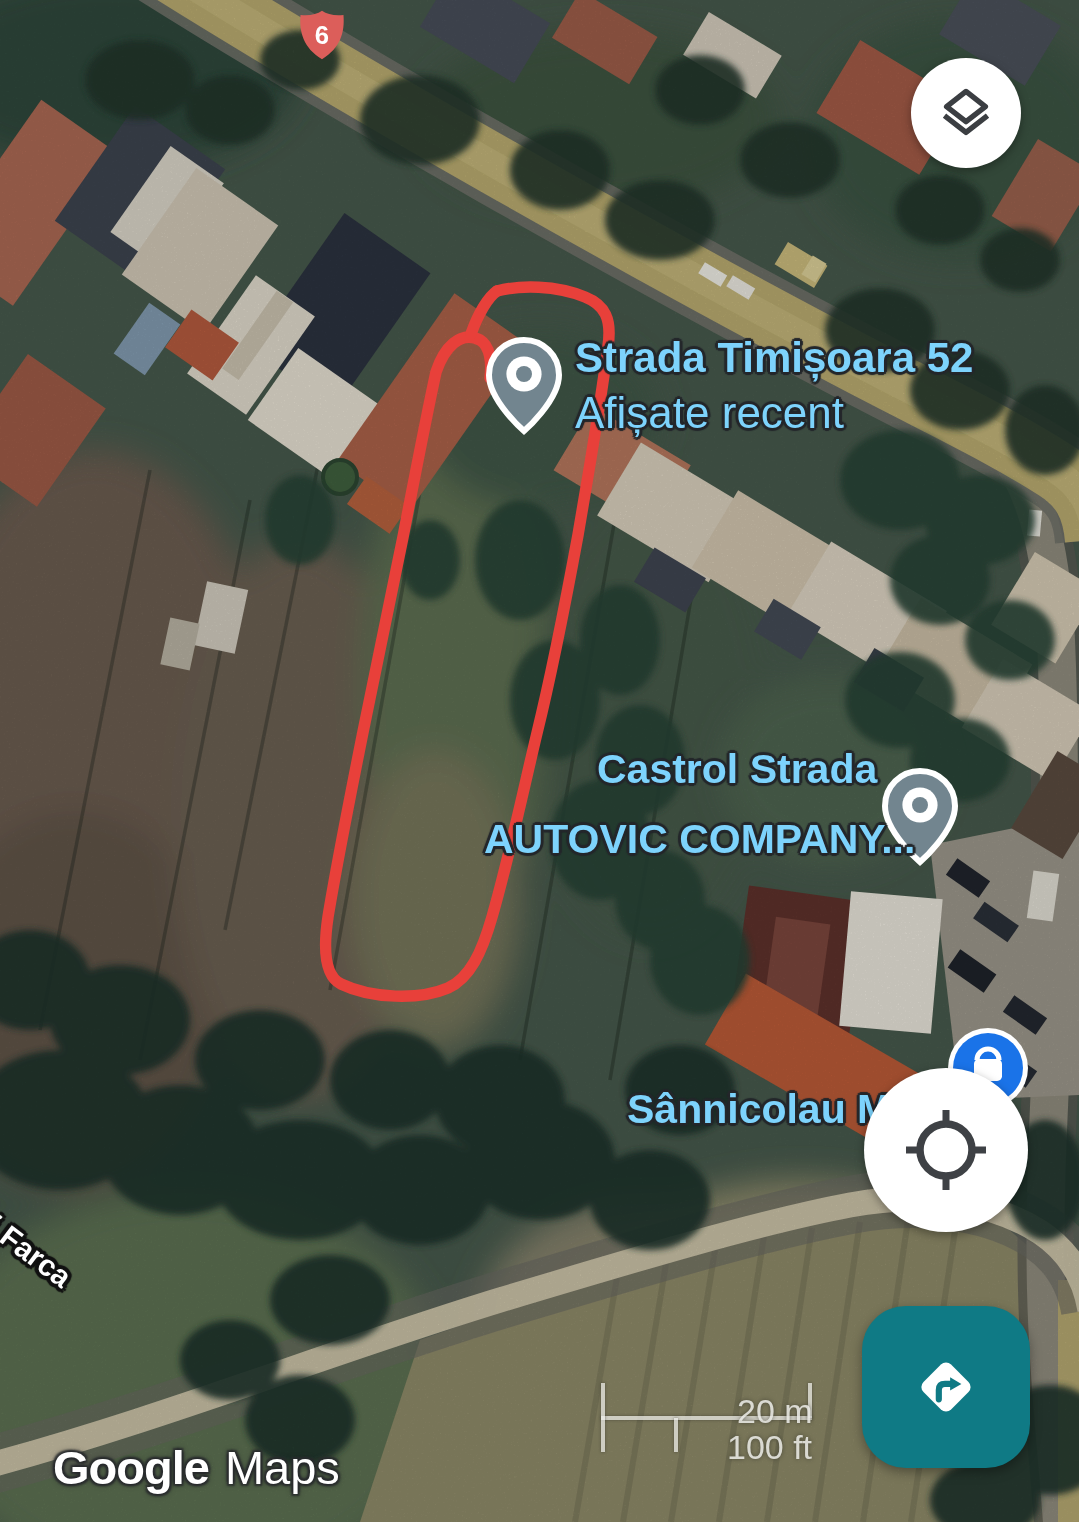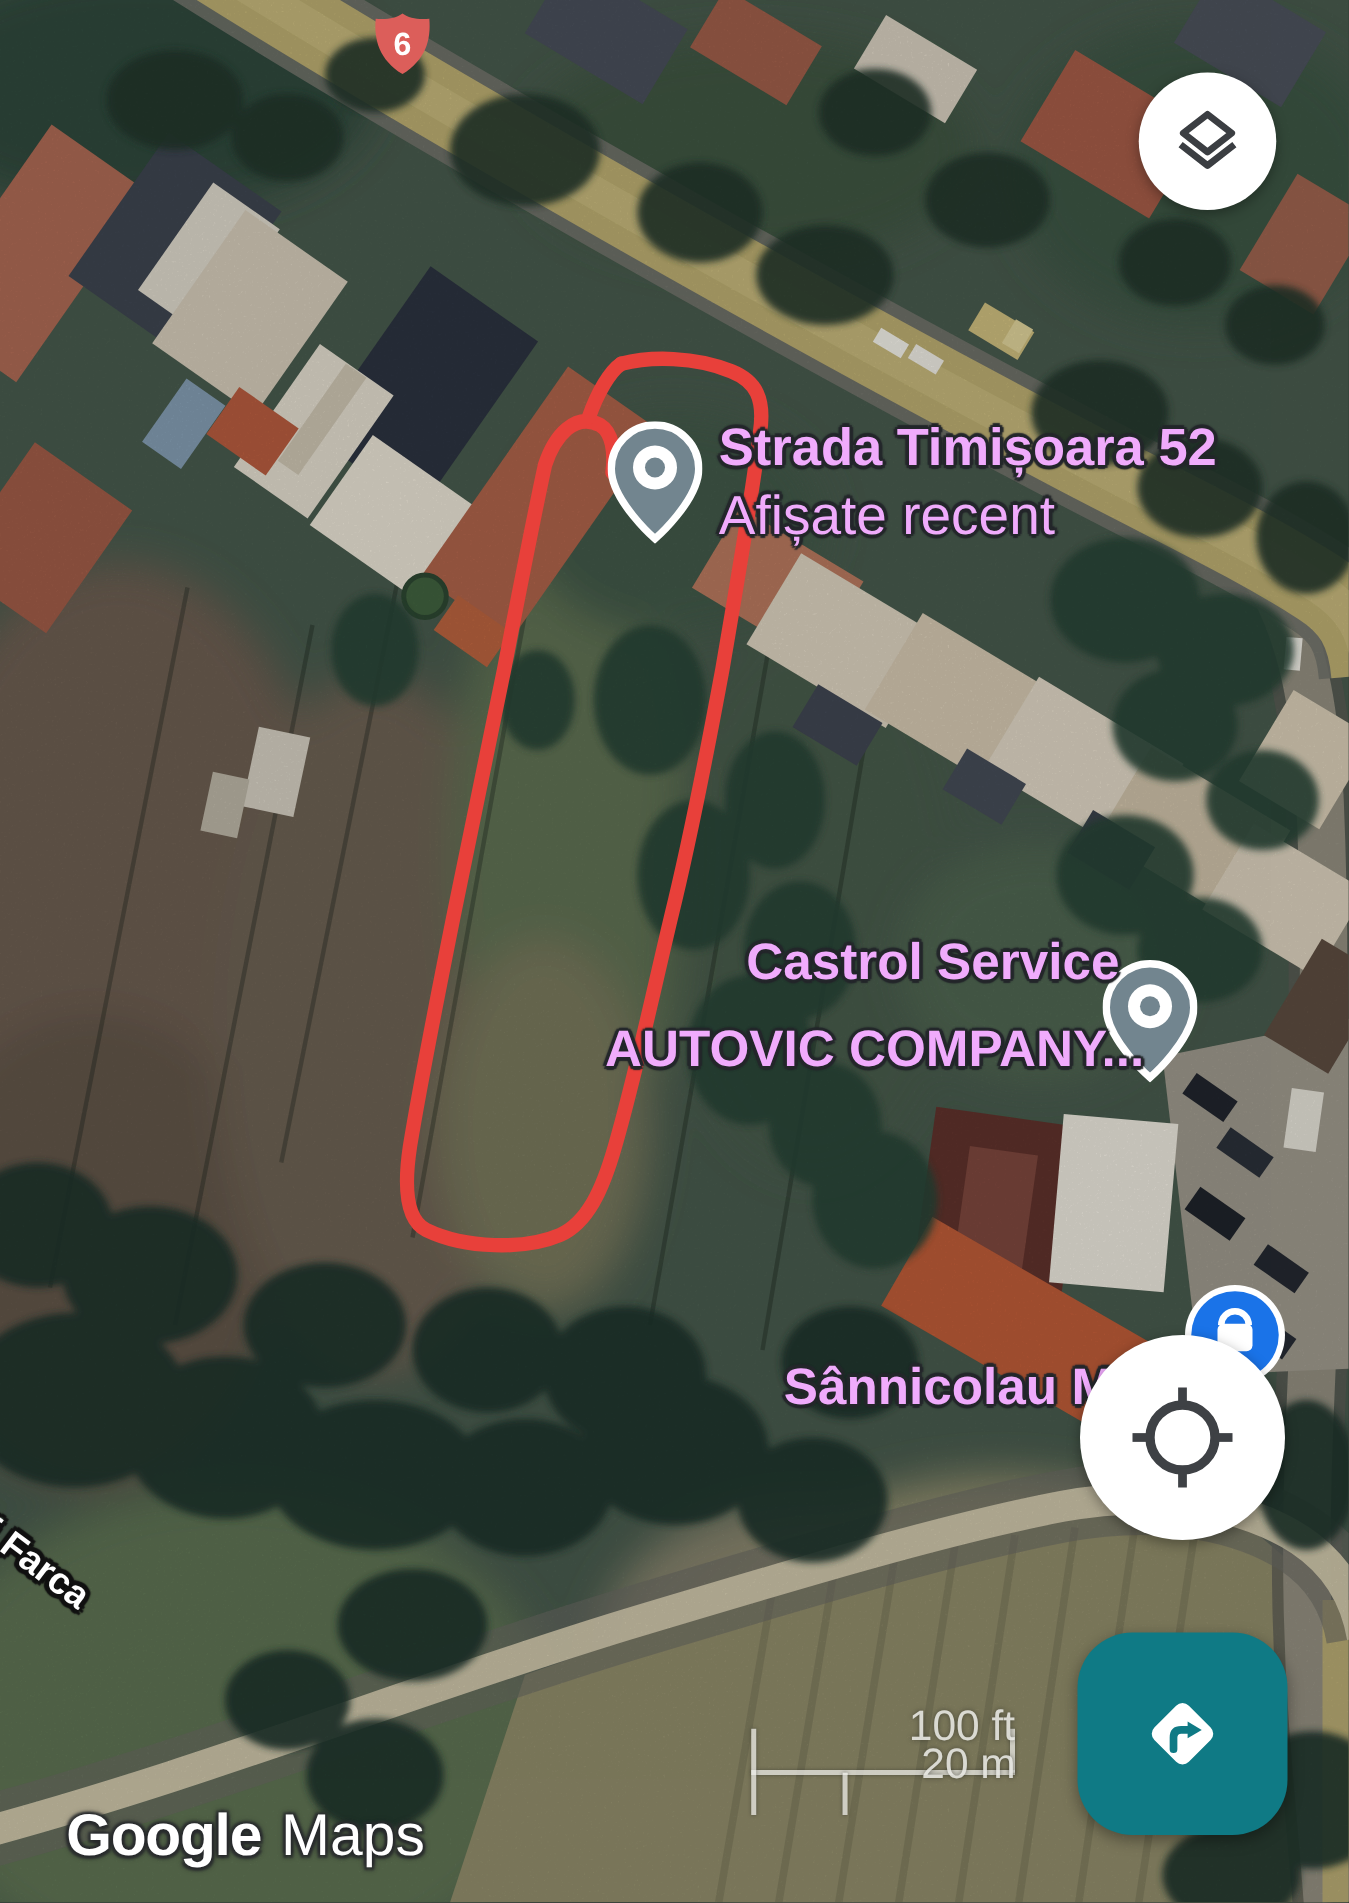--- a/index.html
+++ b/index.html
@@ -1,21 +1,21 @@
 <!DOCTYPE html>
 <html><head>
 <meta charset="utf-8">
 <style>
   html,body{margin:0;padding:0;background:#20262b;}
   #stage{position:relative;width:1079px;height:1522px;overflow:hidden;
          font-family:"Liberation Sans",sans-serif;background:#47584a;}
   #stage *{box-sizing:border-box;}
   .abs{position:absolute;}
   
-  .maplabel{color:#f0abfc;font-weight:700;line-height:1.05;white-space:nowrap;
+  .maplabel{color:#7dd3fc;font-weight:700;line-height:1.05;white-space:nowrap;
     text-shadow:-2px -2px 1px #24272b,2px -2px 1px #24272b,-2px 2px 1px #24272b,
       2px 2px 1px #24272b,-3px 0 1px #24272b,3px 0 1px #24272b,0 -3px 1px #24272b,0 3px 1px #24272b;}
   .lbl-title{font-size:42px;}
   .lbl-sub{font-size:44px;font-weight:400;
     text-shadow:-2px -2px 1px #24272b,2px -2px 1px #24272b,-2px 2px 1px #24272b,
       2px 2px 1px #24272b,-3px 0 1px #24272b,3px 0 1px #24272b,0 -3px 1px #24272b,0 3px 1px #24272b;}
   .lbl-poi{font-size:41px;}
   
   .street{font-size:30px;font-weight:700;color:#fff;white-space:nowrap;
     transform:rotate(37deg);transform-origin:left top;
@@ -276,39 +276,39 @@
     <div class="maplabel lbl-sub" style="margin-top:10px;">Afișate recent</div>
   </div>
 
   <div class="abs" style="left:882px;top:768px;">
     <svg width="76" height="98" viewBox="0 0 38 49">
       <path d="M19 1.5 C9.3 1.5 1.5 9.3 1.5 19 c0 12.8 17.5 28 17.5 28 s17.5 -15.2 17.5 -28 C36.5 9.3 28.7 1.5 19 1.5 Z" fill="#72858f" stroke="#ffffff" stroke-width="3"></path>
       <circle cx="19" cy="18.5" r="8.8" fill="#ffffff"></circle>
       <circle cx="19" cy="18.5" r="4" fill="#72858f"></circle>
     </svg>
   </div>
-  <div class="abs maplabel lbl-poi" style="left:597px;top:748px;">Castrol Service</div>
+  <div class="abs maplabel lbl-poi" style="left:597px;top:748px;">Castrol Strada</div>
   <div class="abs maplabel lbl-poi" style="left:484px;top:818px;">AUTOVIC COMPANY...</div>
 
   <div class="abs maplabel lbl-poi" style="left:627px;top:1088px;">Sânnicolau M</div>
   <div class="abs" style="left:946px;top:1026px;">
     <svg width="84" height="84" viewBox="0 0 42 42">
       <circle cx="21" cy="21" r="20" fill="#ffffff"></circle>
       <circle cx="21" cy="21" r="17.5" fill="#1a73e8"></circle>
       <path d="M15.5 17 a5.5 5.5 0 0 1 11 0" fill="none" stroke="#ffffff" stroke-width="2.6"></path>
       <rect x="14" y="16.5" width="14" height="11" rx="2.4" fill="#ffffff"></rect>
     </svg>
   </div>
 
   <div class="abs scalebar" style="left:0;top:0;">
     <div style="left:601px;top:1416px;width:211px;height:4px;"></div>
     <div style="left:601px;top:1383px;width:4px;height:69px;"></div>
     <div style="left:808px;top:1383px;width:4px;height:35px;"></div>
     <div style="left:674px;top:1418px;width:4px;height:34px;"></div>
-    <div class="scaletext" style="left:727px;top:1362px;background:none;box-shadow:none;">100 ft</div>
+    <div class="scaletext" style="left:727px;top:1428px;background:none;box-shadow:none;">100 ft</div>
     <div class="scaletext" style="left:737px;top:1392px;background:none;box-shadow:none;">20 m</div>
   </div>
 
   <div class="abs wm" style="left:53px;top:1440px;">
     <span class="brand">Google</span><span class="product">Maps</span>
   </div>
 
   <div class="abs fab" style="left:911px;top:58px;width:110px;height:110px;">
     <svg width="56" height="56" viewBox="0 0 52 52">
       <polygon points="26,6 44,20 26,34 8,20" fill="none" stroke="#3b3e42" stroke-width="5" stroke-linejoin="round"></polygon>

